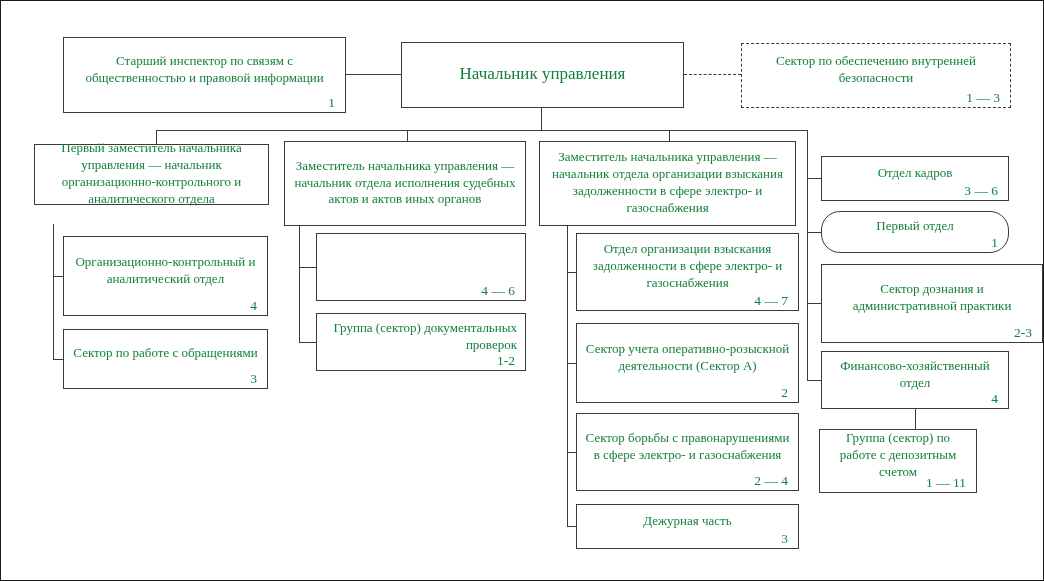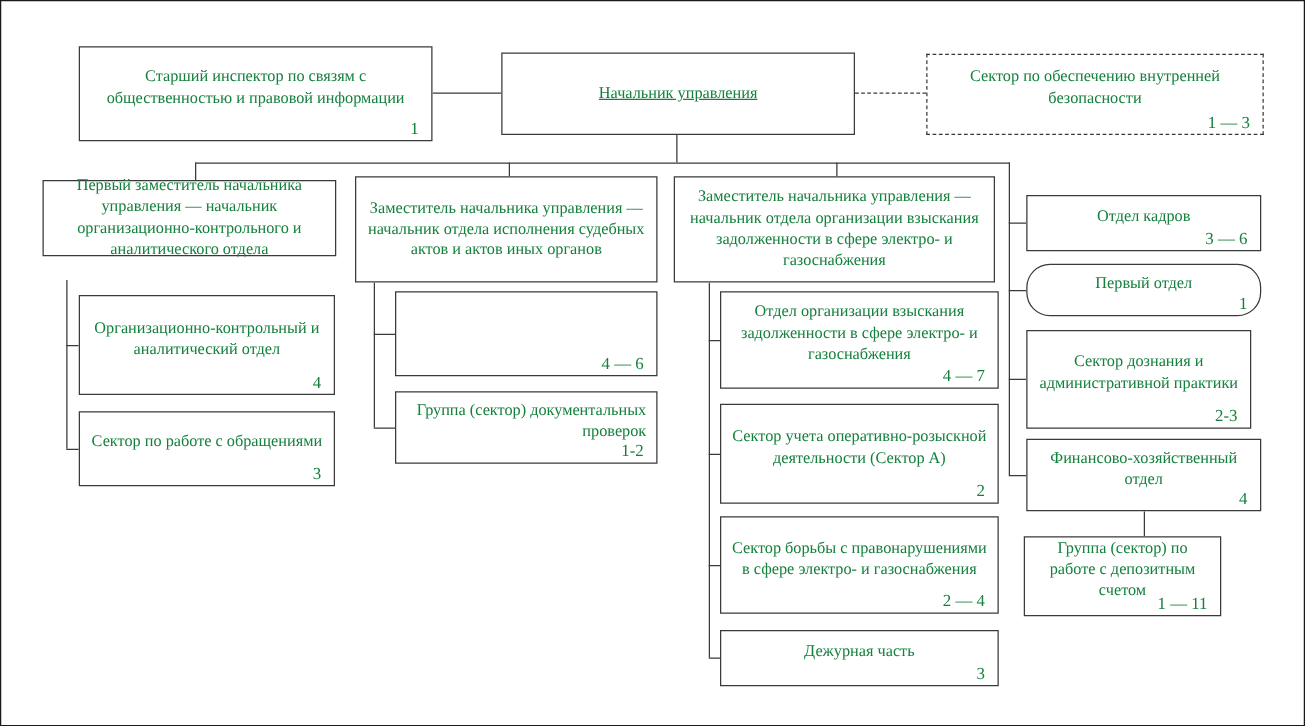--- a/index.html
+++ b/index.html
@@ -23,21 +23,21 @@
     justify-content:center;
     text-align:center;
     padding:3px 8px 4px 8px;
   }
   .box.dashed{border:1px dashed #3a3a3a;}
   .box .label{
     width:100%;
     font-size:13px;
     line-height:1.3;
   }
-  .box.big .label{font-size:13px;text-decoration:underline;}
+  .box.big .label{font-size:17px;}
   .box.has-count{padding-bottom:14px;}
   .box .count{
     position:absolute;
     right:10px;
     bottom:1px;
     font-size:13.5px;
     line-height:1.1;
   }
   .line{
     position:absolute;
@@ -154,21 +154,21 @@
   <div class="box has-count" style="left:820px;top:155px;width:188px;height:45px;">
     <div class="label">Отдел кадров</div>
     <div class="count">3 — 6</div>
   </div>
 
   <div class="box has-count" style="left:820px;top:210px;width:188px;height:42px;border-radius:19px;">
     <div class="label">Первый отдел</div>
     <div class="count">1</div>
   </div>
 
-  <div class="box has-count" style="left:820px;top:263px;width:180px;height:79px;">
+  <div class="box has-count" style="left:820px;top:263px;width:222px;height:79px;">
     <div class="label">Сектор дознания и административной практики</div>
     <div class="count">2-3</div>
   </div>
 
   <div class="box has-count" style="left:820px;top:350px;width:188px;height:58px;">
     <div class="label">Финансово-хозяйственный отдел</div>
     <div class="count">4</div>
   </div>
 
   <div class="box has-count" style="left:818px;top:428px;width:158px;height:64px;">

